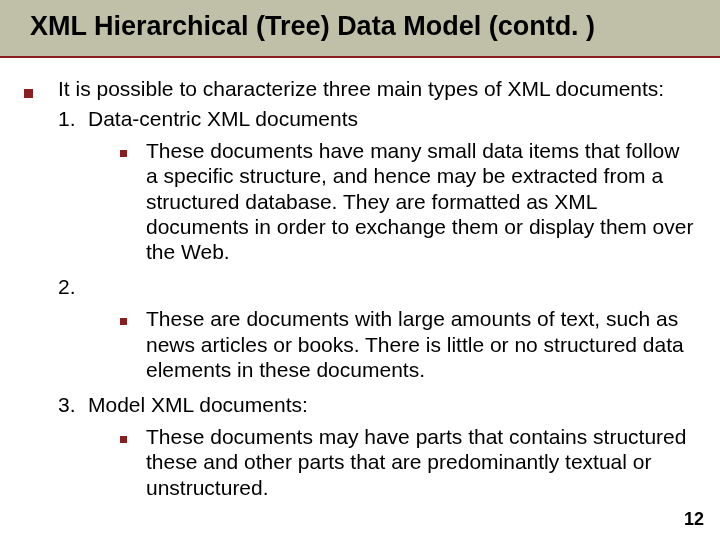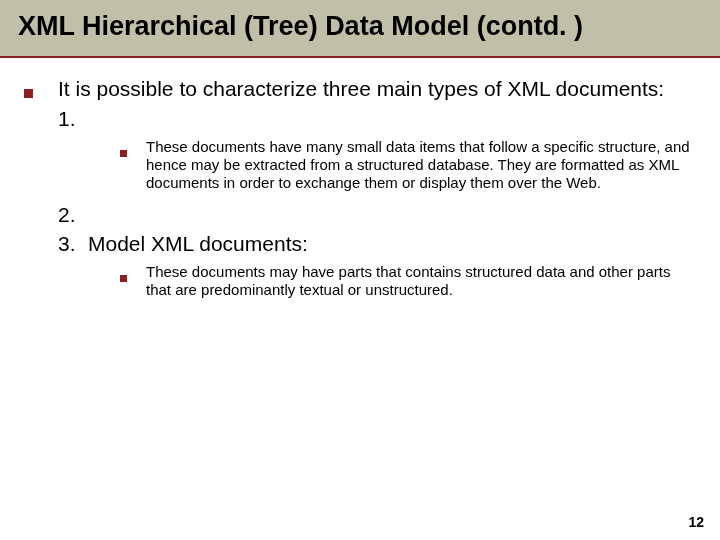--- a/index.html
+++ b/index.html
@@ -14,20 +14,21 @@
   .title-band {
     background: #c0c0a8;
     padding: 10px 18px 12px 18px;
     border-bottom: 2px solid #8a1f1f;
   }
   .title-band h1 {
     font-size: 27px;
     font-weight: bold;
     color: #000;
     line-height: 1.25;
+    margin-left: 12px;
   }
   .content {
     padding: 18px 24px 10px 24px;
     color: #000;
   }
   .lvl1 {
     display: flex;
     margin-bottom: 4px;
   }
   .lvl1 .bullet {
@@ -69,28 +70,28 @@
   .lvl3 .bullet {
     width: 26px;
     flex-shrink: 0;
     padding-top: 5px;
   }
   .lvl3 .bullet .sq {
     width: 7px; height: 7px; background: #8a1f1f;
     display: inline-block;
   }
   .lvl3 .txt {
-    font-size: 15px;
+    font-size: 21px;
     line-height: 1.2;
   }
   .pagenum {
     position: absolute;
     bottom: 10px;
     right: 16px;
-    font-size: 14px;
+    font-size: 18px;
     font-weight: bold;
     color: #000;
   }
 </style>
 </head>
 <body>
 
 <div class="title-band">
   <h1>XML Hierarchical (Tree) Data Model (contd. )</h1>
 </div>
@@ -98,39 +99,44 @@
 <div class="content">
 
   <div class="lvl1">
     <div class="bullet"><span class="sq"></span></div>
     <div class="txt">It is possible to characterize three main types of XML documents:</div>
   </div>
 
   <div class="ol1">
     <div class="ol1-item">
       <div class="num">1.</div>
+      <div class="txt">Data-centric XML documents</div>
     </div>
   </div>
   <div class="lvl3">
     <div class="bullet"><span class="sq"></span></div>
     <div class="txt">These documents have many small data items that follow a specific structure, and hence may be extracted from a structured database. They are formatted as XML documents in order to exchange them or display them over the Web.</div>
   </div>
 
   <div class="ol1">
     <div class="ol1-item">
       <div class="num">2.</div>
     </div>
   </div>
+  <div class="lvl3">
+    <div class="bullet"><span class="sq"></span></div>
+    <div class="txt">These are documents with large amounts of text, such as news articles or books. There is little or no structured data elements in these documents.</div>
+  </div>
 
   <div class="ol1">
     <div class="ol1-item">
       <div class="num">3.</div>
       <div class="txt">Model XML documents:</div>
     </div>
   </div>
   <div class="lvl3">
     <div class="bullet"><span class="sq"></span></div>
-    <div class="txt">These documents may have parts that contains structured data and other parts that are predominantly textual or unstructured.</div>
+    <div class="txt">These documents may have parts that contains structured these and other parts that are predominantly textual or unstructured.</div>
   </div>
 
 </div>
 
 <div class="pagenum">12</div>
 
 </body></html>

